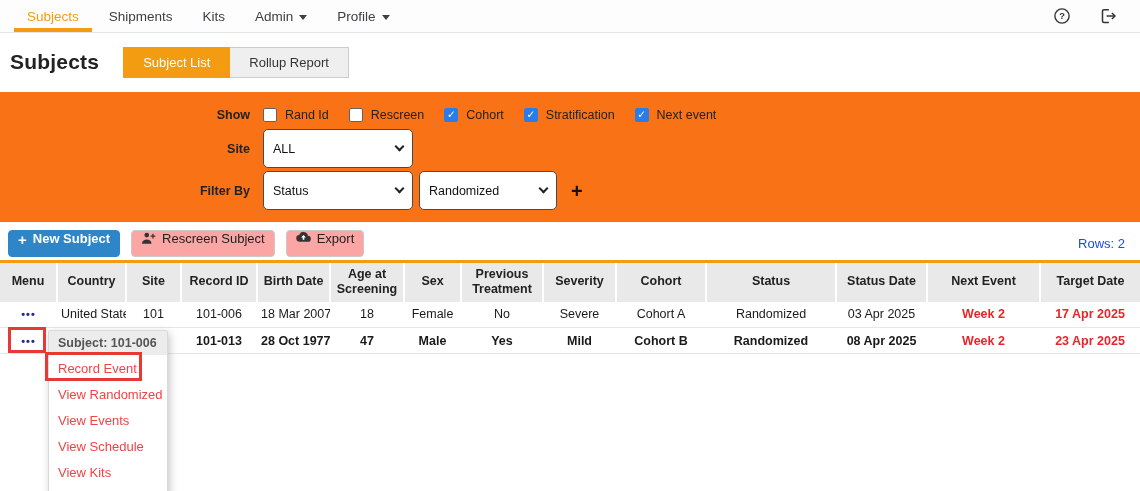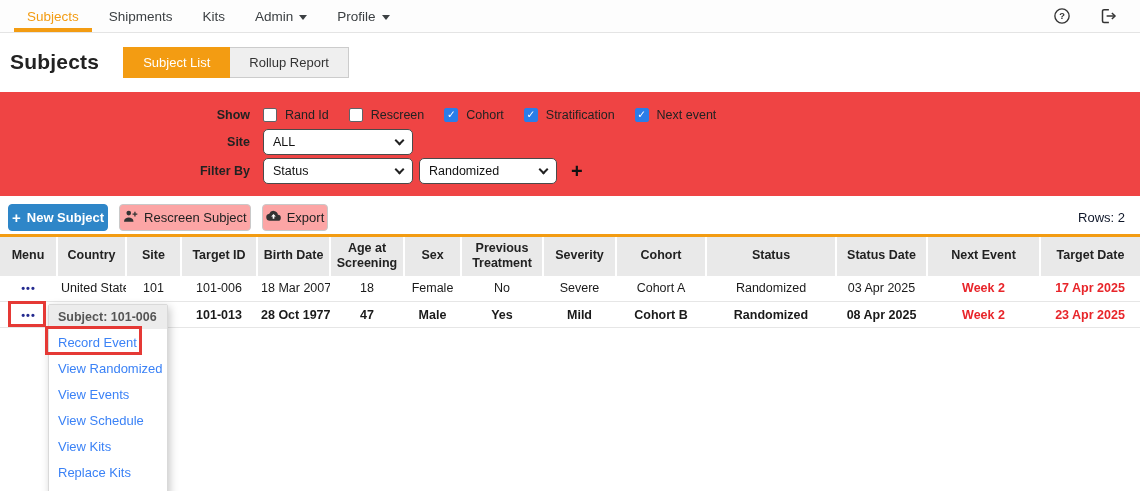--- a/index.html
+++ b/index.html
@@ -23,70 +23,70 @@
   
   .title-row { display:flex; align-items:center; margin:13px 0 0 10px; height:32px; }
   .page-title { font-size:21px; font-weight:600; color:#222; letter-spacing:.2px; }
   .view-toggle { display:flex; margin-left:24px; }
   .vbtn { height:31px; padding:0 19px; display:flex; align-items:center; font-size:13px;
     background:#efefef; border:1px solid #ccc; color:#333; cursor:pointer; }
   .vbtn + .vbtn { border-left:none; }
   .vbtn.active { background:#F39C12; border-color:#F39C12; color:#fff; font-weight:400; }
 
   
-  .filter-panel { margin-top:14px; background:#ef4444; padding:8px 0 9px; }
+  .filter-panel { margin-top:14px; background:#f97316; padding:8px 0 9px; }
   .filter-row { display:flex; align-items:center; margin:3px 0; min-height:23px; }
   .filter-label { width:250px; text-align:right; font-size:12.5px; font-weight:700;
     color:#222; margin-right:13px; flex:none; }
   .checkbox-group { display:flex; align-items:center; gap:20px; }
   .cb { display:flex; align-items:center; gap:8px; font-size:12.5px; cursor:pointer; }
   .box { width:14px; height:14px; border:1.5px solid #5f6368; border-radius:2px;
     background:#fff; display:flex; align-items:center; justify-content:center; flex:none; }
   .box.checked { background:#2A7DE8; border-color:#2A7DE8; }
   .box.checked::after { content:"✓"; color:#fff; font-size:10.5px; font-weight:700; line-height:1; }
-  .select { height:26px; background:#fff; border:1.5px solid #4a4a4a; border-radius:5px;
+  .select { height:39px; background:#fff; border:1.5px solid #4a4a4a; border-radius:5px;
     display:flex; align-items:center; justify-content:space-between; padding:0 9px;
     font-size:12.5px; color:#111; cursor:pointer; }
   .chev { width:7px; height:7px; border-right:2px solid #222; border-bottom:2px solid #222;
     transform:rotate(45deg); margin-top:-4px; flex:none; }
   .sel-site, .sel-field { width:150px; }
   .sel-value { width:138px; margin-left:6px; }
   .add-filter { background:none; border:none; margin-left:14px; cursor:pointer;
     font-size:20px; font-weight:600; color:#111; line-height:1; }
   .add-filter::before { content:"+"; }
 
   
   .toolbar { display:flex; align-items:center; margin:7px 15px 0 8px; height:28px; }
-  .btn { height:27px; border-radius:4px; display:flex; align-items:center; gap:6px;
-    padding:0 3px; font-size:13px; cursor:pointer; }
+  .btn { height:27px; border-radius:4px; display:flex; align-items:flex-start; gap:6px;
+    padding:0 9px; font-size:13px; cursor:pointer; }
   .btn-primary { background:#2E86C8; border:1px solid #2E86C8; color:#fff; font-weight:600; }
   .plus-icon::before { content:"+"; font-size:15px; font-weight:600; }
   .btn-grey { background:#fca5a5; border:1px solid #c9c9c9; color:#222; margin-left:11px; }
-  .rows-count { margin-left:auto; font-size:13px; color:#0f172a; }
+  .rows-count { margin-left:auto; font-size:13px; color:#1d4ed8; }
 
   
   .table-wrap { position:relative; margin-top:3px; }
   table { width:1140px; table-layout:fixed; border-collapse:collapse;
     border-top:3px solid #F39C12;padding-left:45px; }
   thead th { background:#e9e9e9; height:40px; font-size:12.5px; font-weight:700; color:#222;
     text-align:center; vertical-align:middle; padding:2px 4px; line-height:1.25; }
   thead th + th { border-left:2px solid #fff; }
   tbody td { height:26px; text-align:center; font-size:12.5px; color:#1a1a1a;
     border-bottom:1px solid #e6e6e6; padding:0 4px; white-space:nowrap; overflow:hidden; }
   tr.bold td { font-weight:700; }
   td.red { color:#E8252A; font-weight:700; }
   .dots { color:#23298F; font-weight:700; font-size:11px; letter-spacing:1px; cursor:pointer; }
   .dots::before { content:"•••"; }
 
   
   .context-menu { position:absolute; left:48px; top:70px; width:120px; background:#fff;
     border:1px solid #d9d9d9; border-radius:2px; box-shadow:2px 3px 9px rgba(0,0,0,.22); z-index:5; }
   .cm-header { background:#ececec; padding:5px 9px; font-size:12.5px; font-weight:700;
     color:#555; white-space:nowrap; }
-  .cm-item { padding:6px 9px 5px; font-size:13px; color:#3b82f6; cursor:pointer; white-space:nowrap; }
+  .cm-item { padding:6px 9px 5px; font-size:13px; color:#ef4444; cursor:pointer; white-space:nowrap; }
 
   
   .annot { position:absolute; border:3px solid #E53935; z-index:9; pointer-events:none; }
   .annot-menu-btn { left:8px; top:67px; width:38px; height:26px; }
   .annot-record-event { left:45px; top:92px; width:97px; height:29px; }
 </style>
 </head>
 <body>
 
 <header class="topnav">
@@ -224,21 +224,21 @@
         <col style="width:130px">
         <col style="width:91px">
       <col style="width:113px">
         <col style="width:100px">
     </colgroup>
     <thead>
       <tr>
         <th>Menu</th>
         <th>Country</th>
         <th>Site</th>
-        <th>Target ID</th>
+        <th>Record ID</th>
         <th>Birth Date</th>
         <th>Age at Screening</th>
         <th>Sex</th>
         <th>Previous Treatment</th>
         <th>Severity</th>
         <th>Cohort</th>
         <th>Status</th>
         <th>Status Date</th>
         <th>Next Event</th>
         <th>Target Date</th>

